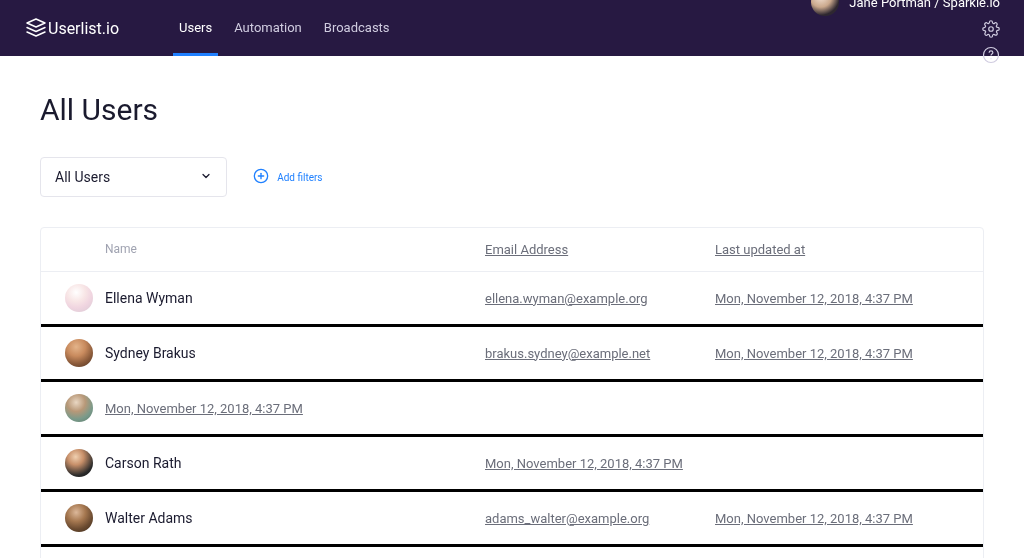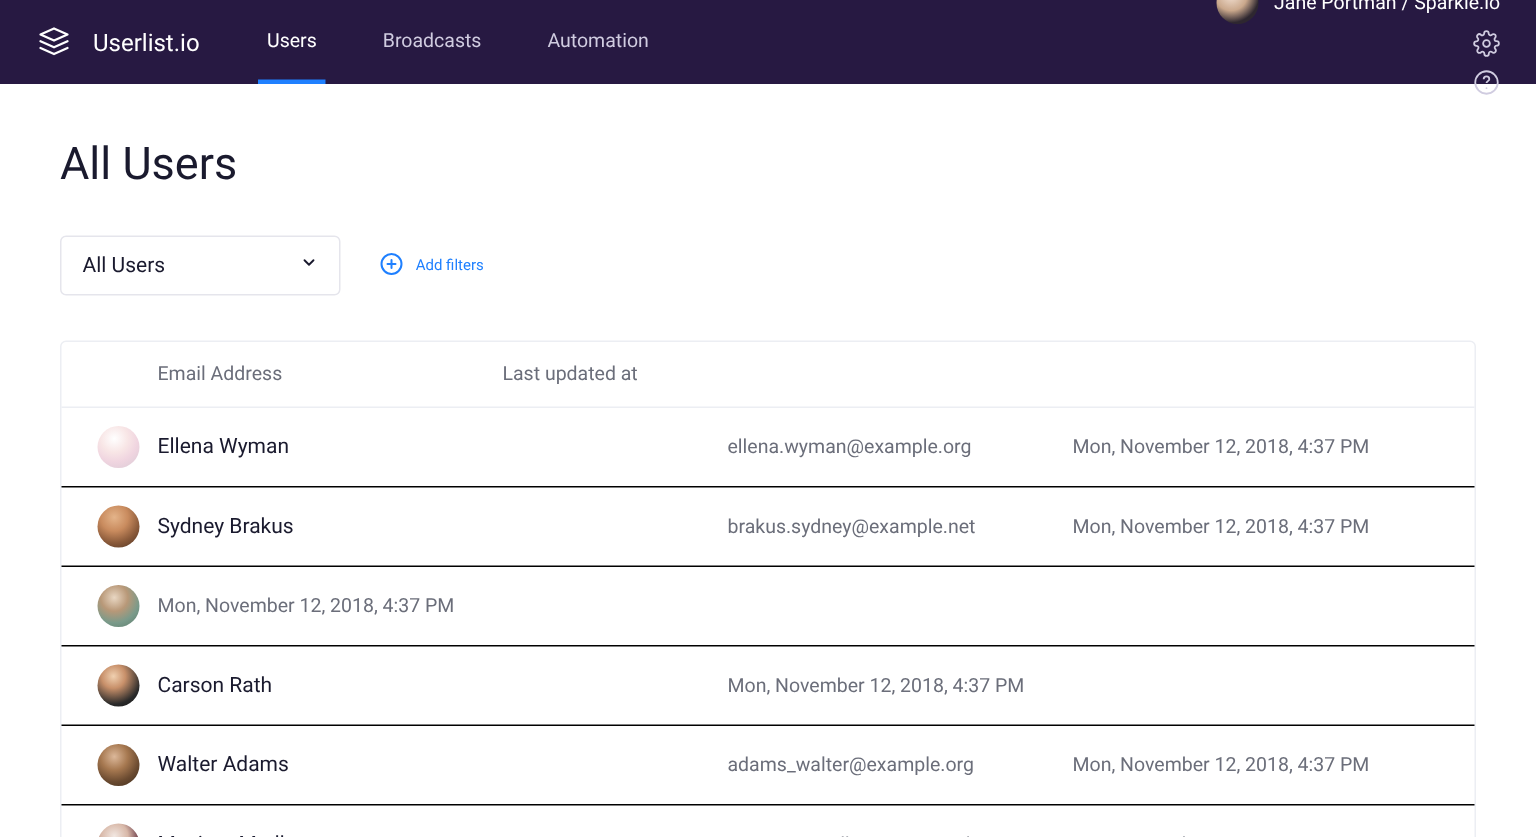--- a/index.html
+++ b/index.html
@@ -18,31 +18,31 @@
       background: #271942;
       height: 56px;
       display: flex;
       align-items: center;
       padding: 0 24px;
       color: #fff;
     }
     .logo {
       display: flex;
       align-items: center;
-      gap: 14px;
+      gap: 0;
       font-size: 16px;
       font-weight: 400;
     }
     .logo-icon svg {
       display: block;
     }
     .nav {
       display: flex;
-      gap: 44px;
-      margin-left: 45px;
+      gap: 22px;
+      margin-left: 60px;
     }
     .nav-item {
       font-size: 13px;
       color: #d0cce0;
       cursor: pointer;
       position: relative;
       line-height: 56px;
       height: 56px;
       display: flex;
       align-items: center;
@@ -144,21 +144,21 @@
     .col-email {
       flex: 0 0 230px;
     }
     .col-updated {
       flex: 1;
     }
     .table-row {
       display: flex;
       align-items: center;
       padding: 12px 24px;
-      border-bottom: 1px solid #000000;
+      border-bottom: 3px solid #000000;
       font-size: 14px;
       color: #1a1a2e;
       cursor: pointer;
     }
     .table-row:last-child {
       border-bottom: none;
     }
     .row-avatar {
       width: 28px;
       height: 28px;
@@ -167,20 +167,21 @@
     }
     .row-avatar.a0 { background: radial-gradient(circle at 40% 30%, #fff 0%, #f8e6e6 35%, #f0d5e0 60%, #d8c9d4 100%); }
     .row-avatar.a1 { background: radial-gradient(circle at 40% 28%, #e4b48a 0%, #c98b5e 35%, #8a5a3a 65%, #4a3020 100%); }
     .row-avatar.a2 { background: radial-gradient(circle at 40% 30%, #e9d7c3 0%, #b89878 35%, #7a9a8a 65%, #5a7a6a 100%); }
     .row-avatar.a3 { background: radial-gradient(circle at 38% 28%, #f0d0b0 0%, #c8906a 30%, #2a2a2a 70%, #101010 100%); }
     .row-avatar.a4 { background: radial-gradient(circle at 40% 30%, #dcb89a 0%, #a67850 35%, #6a4a30 65%, #3a2a1a 100%); }
     .row-avatar.a5 { background: radial-gradient(circle at 40% 30%, #f2e8e2 0%, #d8b8a8 35%, #6a3a48 65%, #2a1a20 100%); }
     .col-email, .col-updated {
       color: #6b6e7a;
       font-size: 13px;
+      text-decoration: underline;
     }
     .table-row .col-name {
       color: #1a1a2e;
       font-size: 14px;
     }
   </style>
 </head>
 <body>
 
 <div class="topbar">
@@ -193,24 +194,24 @@
       </svg>
     </span>
     <span>Userlist.io</span>
   </div>
 
   <div class="nav">
     <div class="nav-item active">
       <span>Users</span>
     </div>
     <div class="nav-item">
+      <span>Automation</span>
+    </div>
+    <div class="nav-item">
       <span>Broadcasts</span>
-    </div>
-    <div class="nav-item">
-      <span>Automation</span>
     </div>
   </div>
 
   <div class="topbar-right">
     <div class="user-chip">
       <div class="avatar"></div>
       <span>Jane Portman / Sparkle.io</span>
     </div>
     <div class="icon-btn">
       <span>
@@ -252,20 +253,21 @@
           <line x1="8" y1="12" x2="16" y2="12"></line>
         </svg>
       </span>
       <span>Add filters</span>
     </div>
   </div>
 
   <div class="table">
     <div class="table-header">
       <div class="col-avatar"></div>
+      <div class="col-name">Name</div>
       <div class="col-email">Email Address</div>
       <div class="col-updated">Last updated at</div>
     </div>
 
     <div class="table-row">
       <div class="col-avatar">
           <div class="row-avatar a0"></div>
         </div>
       <div class="col-name">Ellena Wyman</div>
       <div class="col-email">ellena.wyman@example.org</div>

